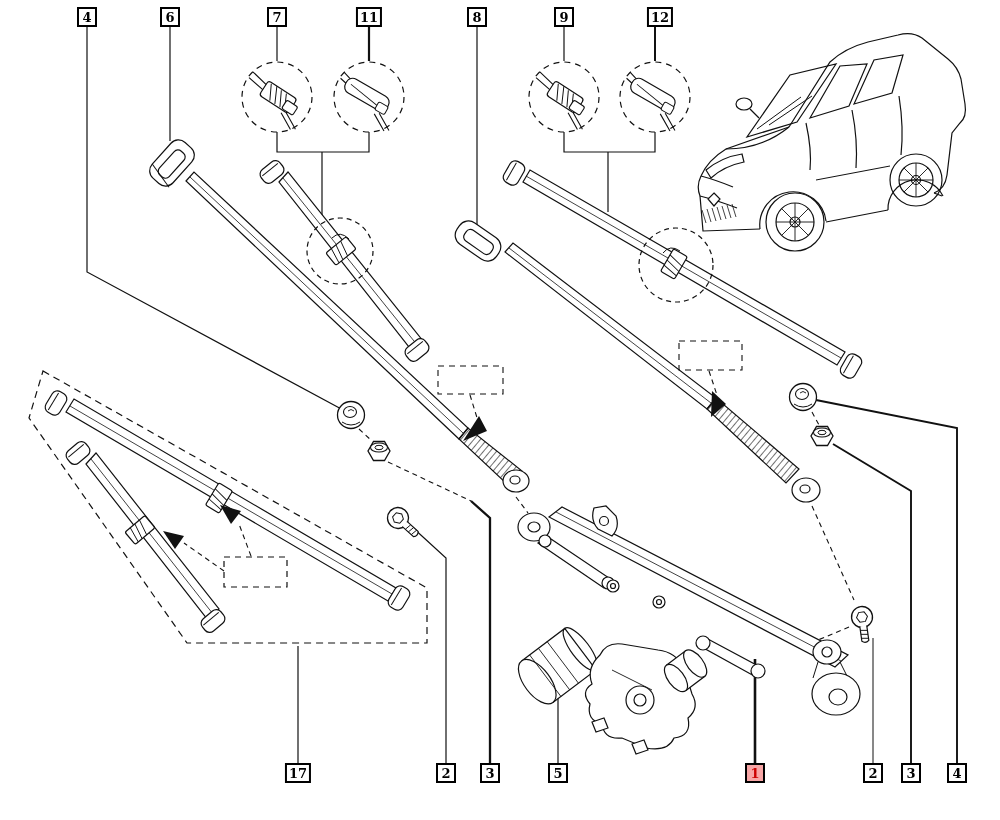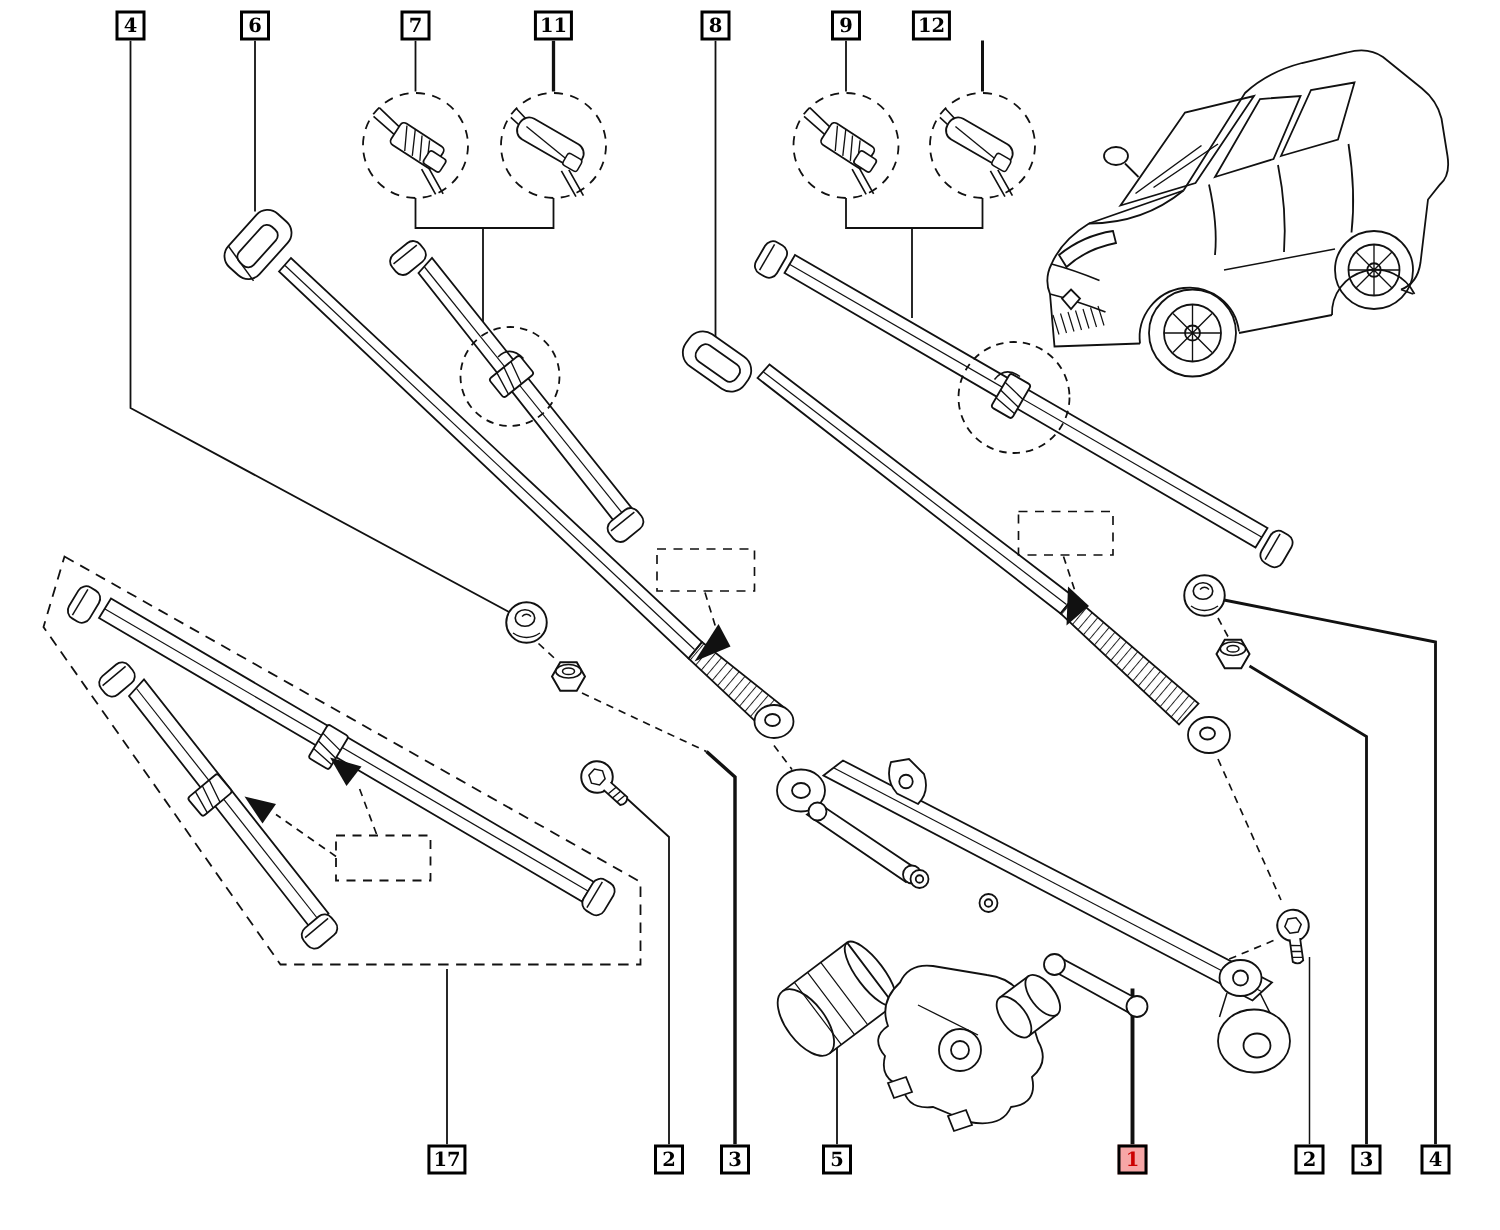--- a/index.html
+++ b/index.html
@@ -325,21 +325,21 @@
       </div>
       <div class="callout" style="left: 369px; top: 7px;">
         <span>11</span>
       </div>
       <div class="callout" style="left: 477px; top: 7px;">
         <span>8</span>
       </div>
       <div class="callout" style="left: 564px; top: 7px;">
         <span>9</span>
       </div>
-      <div class="callout" style="left: 621px; top: 7px; text-align: center;">
+      <div class="callout" style="left: 660px; top: 7px; text-align: center;">
         <span>12</span>
       </div>
       <div class="callout" style="left: 298px; top: 763px;">
         <span>17</span>
       </div>
       <div class="callout" style="left: 446px; top: 763px;">
         <span>2</span>
       </div>
       <div class="callout" style="left: 490px; top: 763px;">
         <span>3</span>

